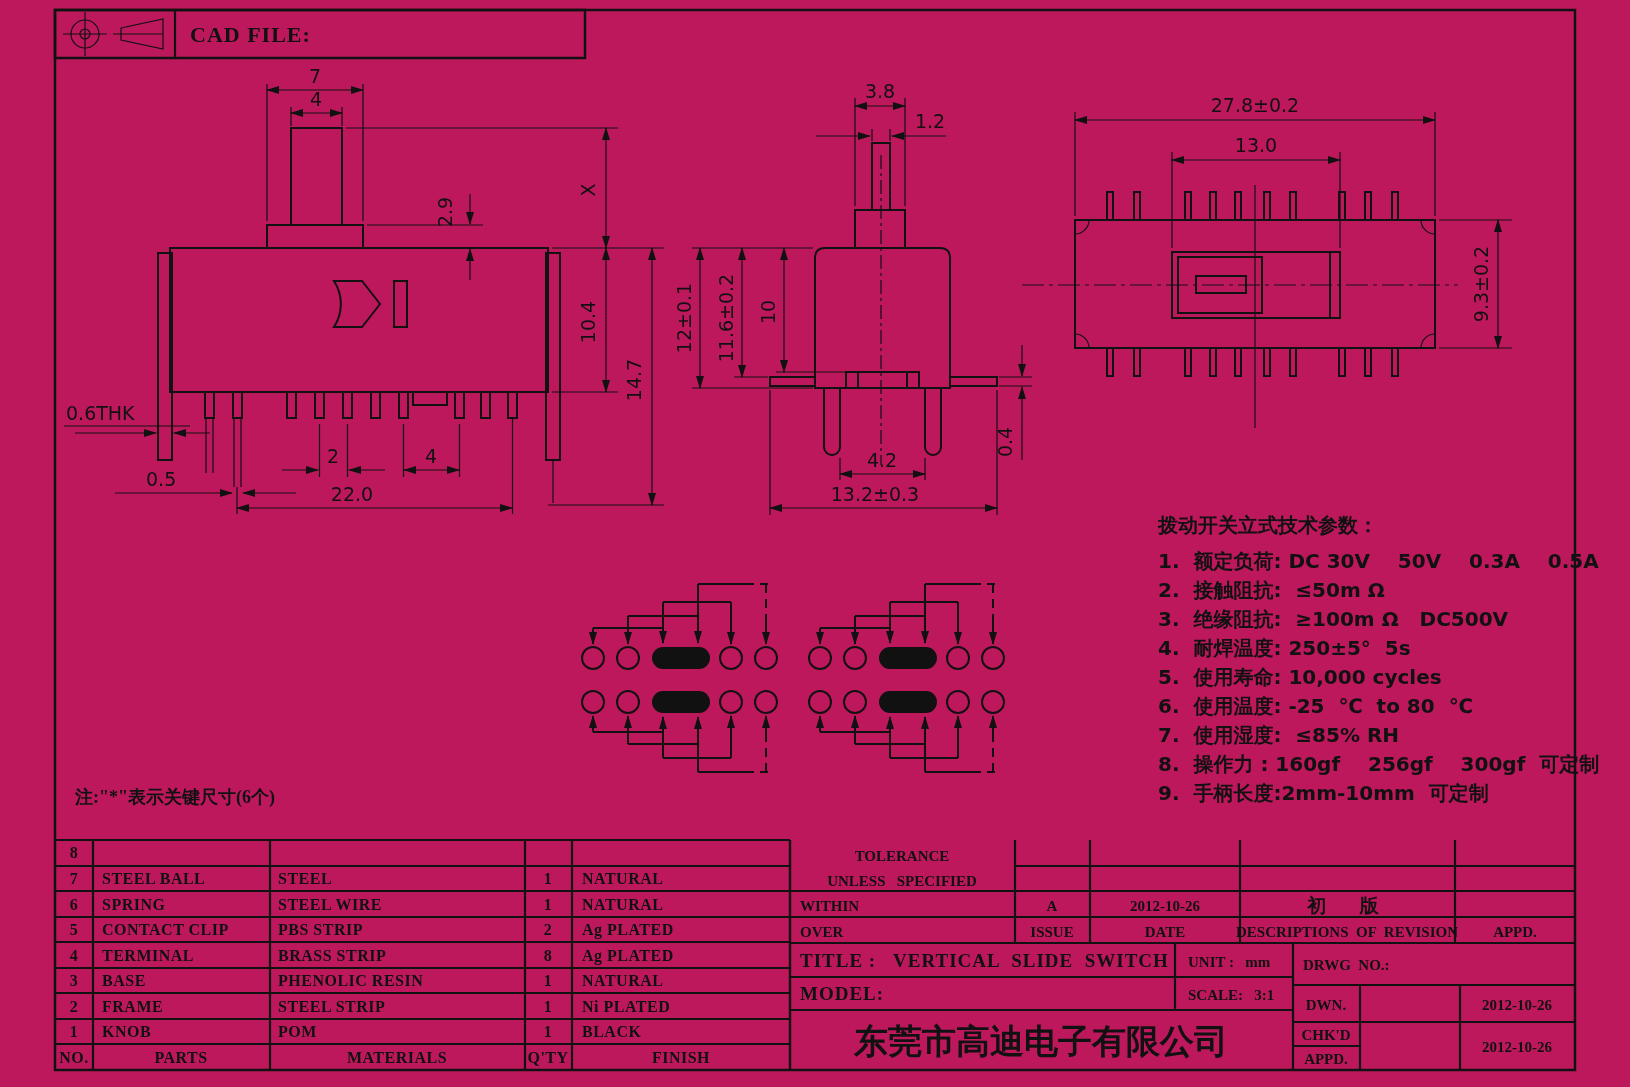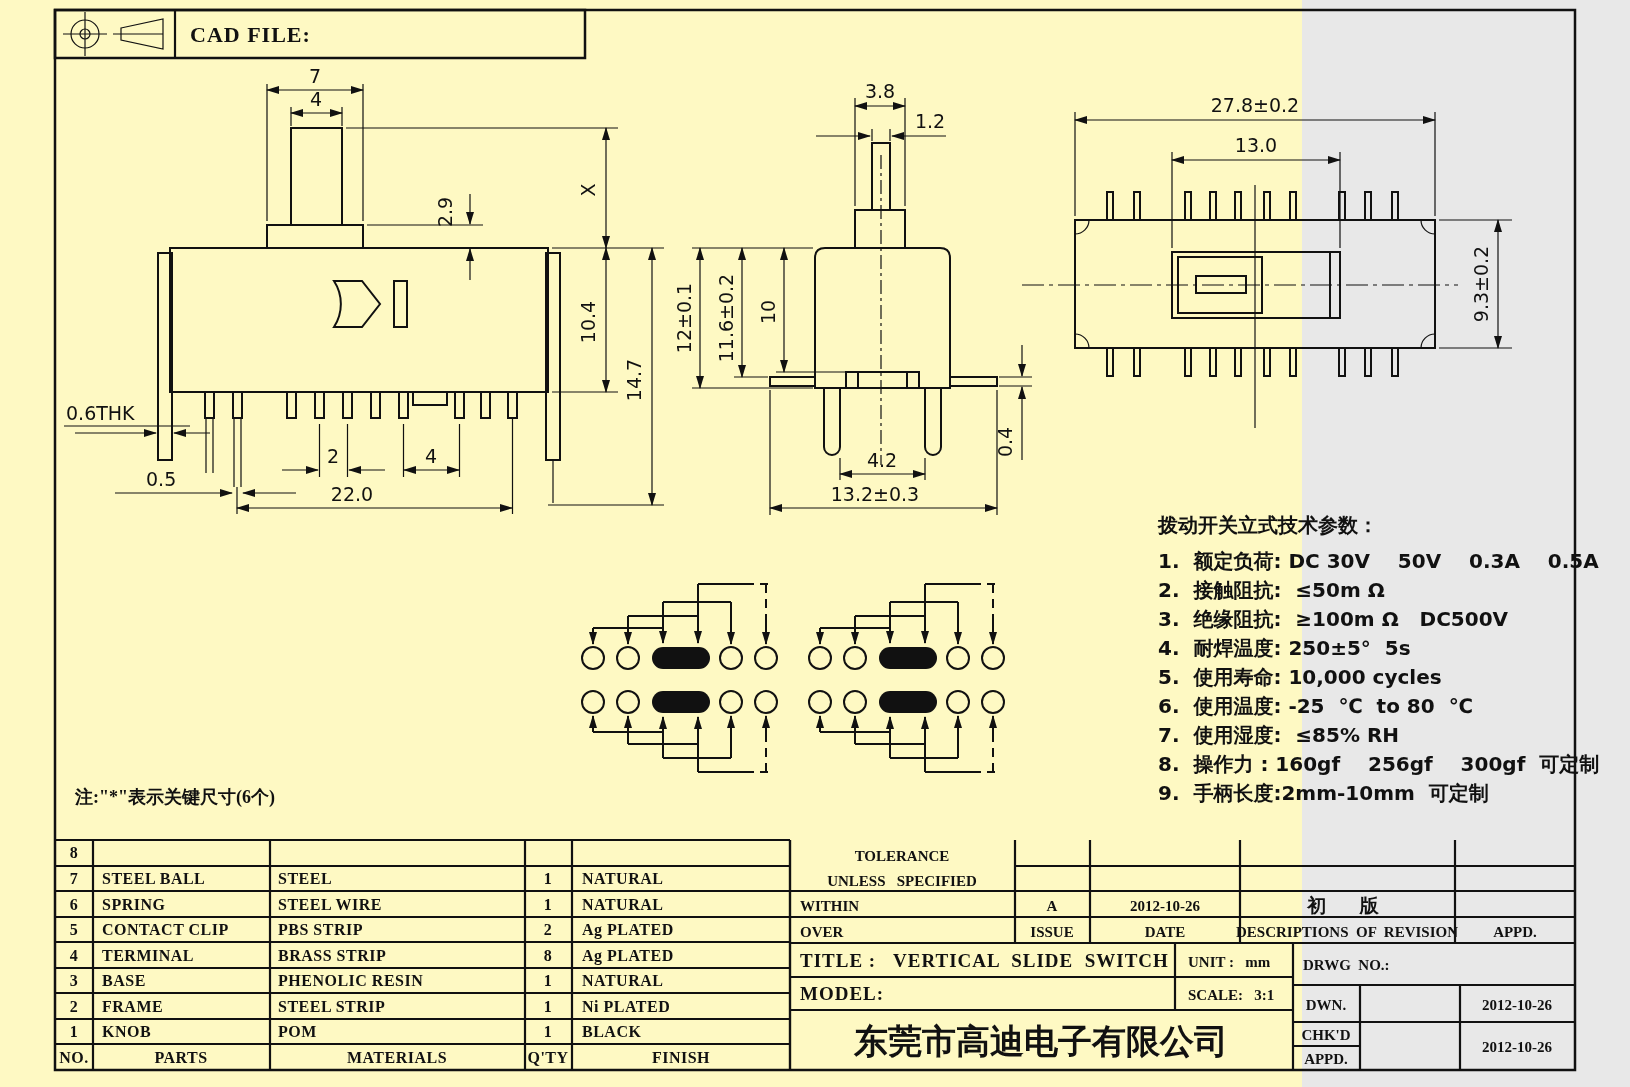--- a/index.html
+++ b/index.html
@@ -1,16 +1,16 @@
 <!DOCTYPE html>
 <html><head>
 <meta charset="utf-8">
 <style>
   html,body{margin:0;padding:0;background:#e8e8e8;}
-  .page{position:relative;width:1302px;height:1087px;background:#fef9c3;font-family:"Liberation Sans",sans-serif;text-align:center;}
+  .page{position:relative;width:1630px;height:1087px;background:#be185d;font-family:"Liberation Sans",sans-serif;text-align:center;}
   svg{position:absolute;left:0;top:0;}
   svg text{white-space:pre;fill:#111;}
   .dim{font-family:"DejaVu Sans",sans-serif;font-size:19px;}
   .tbl{font-family:"Liberation Serif",serif;font-weight:bold;font-size:16px;letter-spacing:.5px;}
   .tblsm{font-family:"Liberation Serif",serif;font-weight:bold;font-size:15px;}
   .cad{font-family:"Liberation Serif",serif;font-weight:bold;font-size:22px;letter-spacing:1px;}
   .tech{font-family:"DejaVu Sans",sans-serif;font-weight:bold;font-size:20px;}
   .note{font-family:"Liberation Serif",serif;font-weight:bold;font-size:18px;}
   .company{font-family:"DejaVu Sans",sans-serif;font-weight:bold;font-size:34px;}
   .title{font-family:"Liberation Serif",serif;font-weight:bold;font-size:19px;letter-spacing:1px;}

